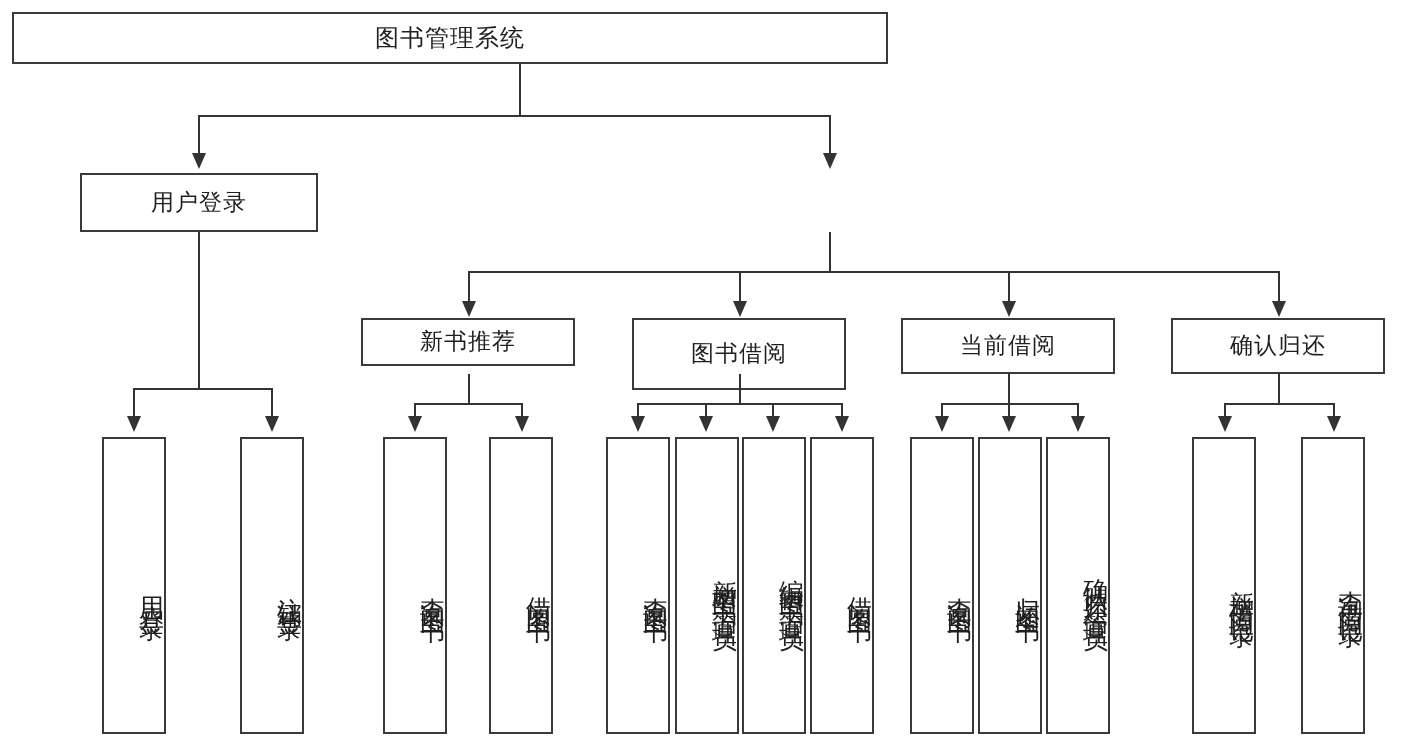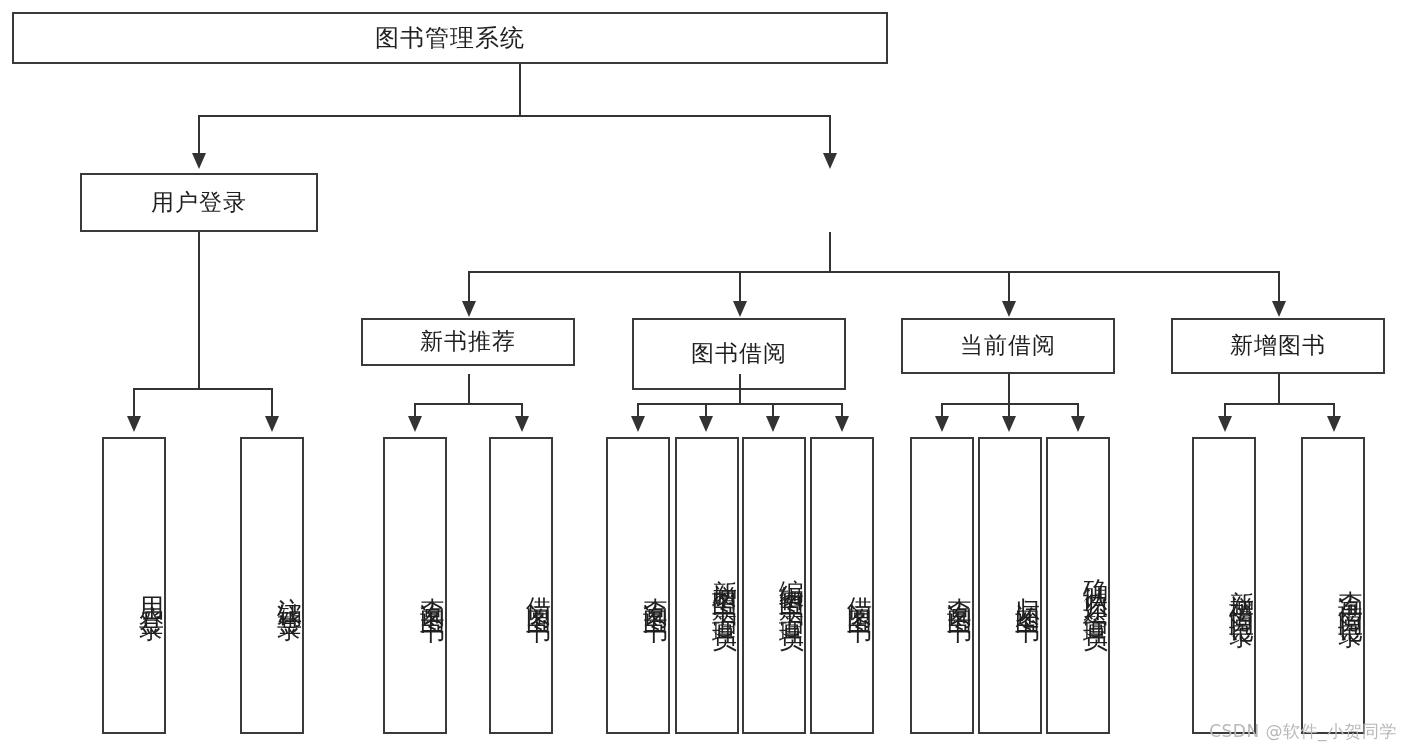--- a/index.html
+++ b/index.html
@@ -129,21 +129,21 @@
   <div class="node horiz" style="left:361px; top:318px; width:214px; height:48px;">
     <span>新书推荐</span>
   </div>
   <div class="node horiz" style="left:632px; top:318px; width:214px; height:72px;">
     <span>图书借阅</span>
   </div>
   <div class="node horiz" style="left:901px; top:318px; width:214px; height:56px;">
     <span>当前借阅</span>
   </div>
   <div class="node horiz" style="left:1171px; top:318px; width:214px; height:56px;">
-    <span>新增图书</span>
+    <span>确认归还</span>
   </div>
 
   <div class="edge v" style="left:468px; top:374px; width:2px; height:30px;"></div>
   <div class="edge h" style="left:414px; top:403px; width:108px; height:2px;"></div>
   <div class="edge v" style="left:414px; top:403px; width:2px; height:15px;"></div>
   <div class="arrow" style="left:408px; top:416px;"></div>
   <div class="edge v" style="left:521px; top:403px; width:2px; height:15px;"></div>
   <div class="arrow" style="left:515px; top:416px;"></div>
 
   <div class="edge v" style="left:739px; top:374px; width:2px; height:30px;"></div>
@@ -210,15 +210,14 @@
     <span class="vert-inner">确认归还（管理员）</span>
   </div>
 
   <div class="node vert" style="left:1192px; top:437px; width:64px; height:297px;">
     <span class="vert-inner">新增借阅记录</span>
   </div>
   <div class="node vert" style="left:1301px; top:437px; width:64px; height:297px;">
     <span class="vert-inner">查询借阅记录</span>
   </div>
 
-  <div id="watermark">CSDN @软件_小贺同学</div>
 
 </div>
 
 </body></html>

